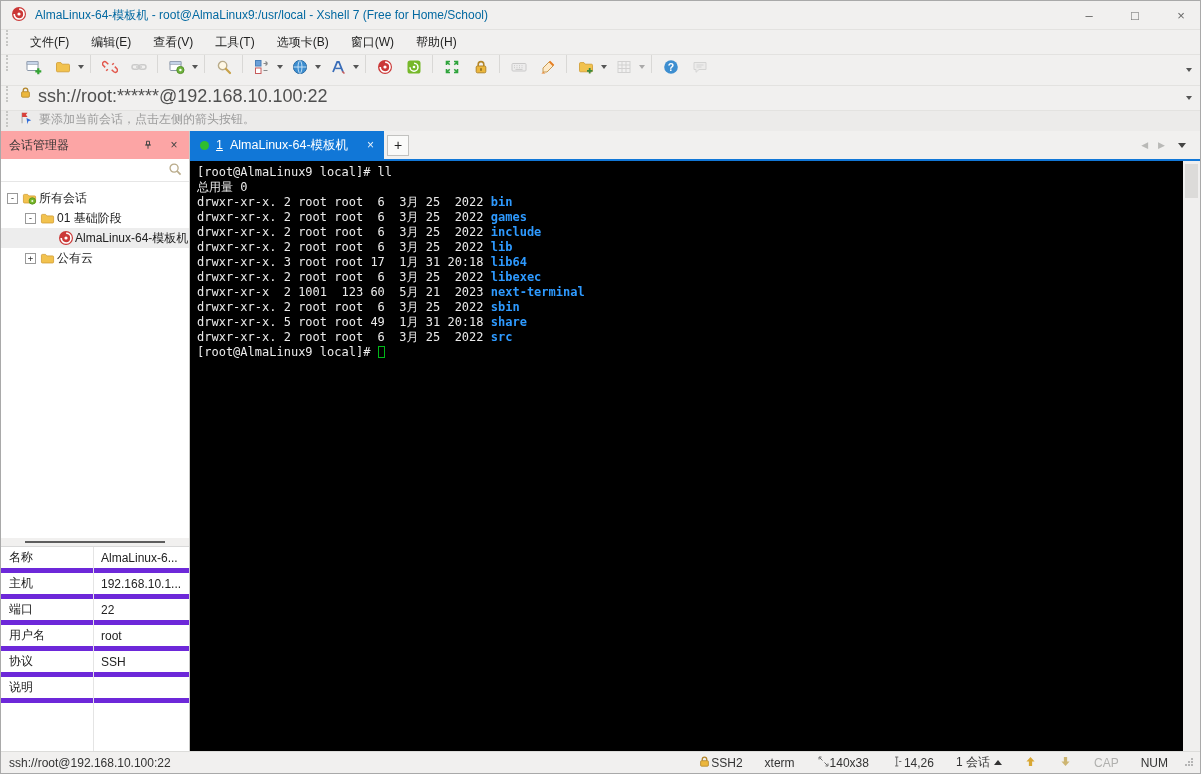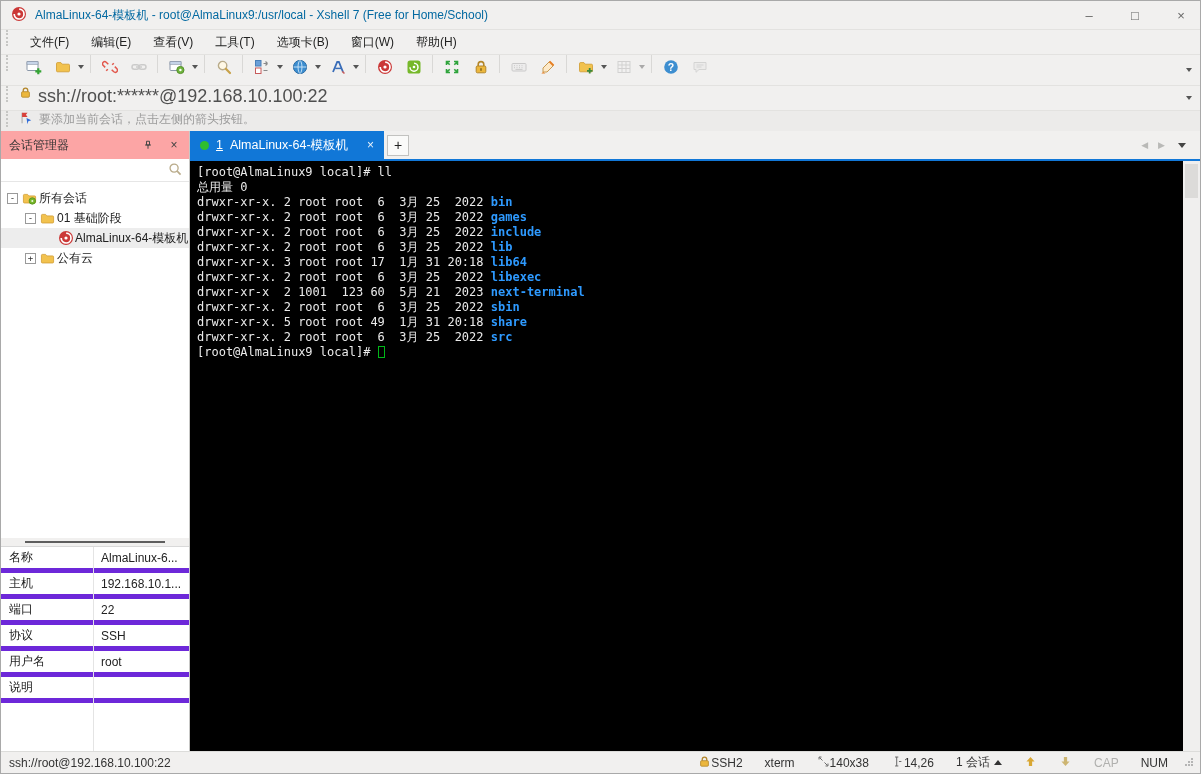--- a/index.html
+++ b/index.html
@@ -397,26 +397,26 @@
           </div>
           <div class="prop-row">
             <div class="prop-label">主机</div>
             <div class="prop-value">192.168.10.1...</div>
           </div>
           <div class="prop-row">
             <div class="prop-label">端口</div>
             <div class="prop-value">22</div>
           </div>
           <div class="prop-row">
+            <div class="prop-label">用户名</div>
+            <div class="prop-value">root</div>
+          </div>
+          <div class="prop-row">
             <div class="prop-label">协议</div>
             <div class="prop-value">SSH</div>
-          </div>
-          <div class="prop-row">
-            <div class="prop-label">用户名</div>
-            <div class="prop-value">root</div>
           </div>
           <div class="prop-row">
             <div class="prop-label">说明</div>
             <div class="prop-value"></div>
           </div>
         </div>
     </div>
 
     <div class="term-col">
       <div class="tabbar" id="tabbar">

